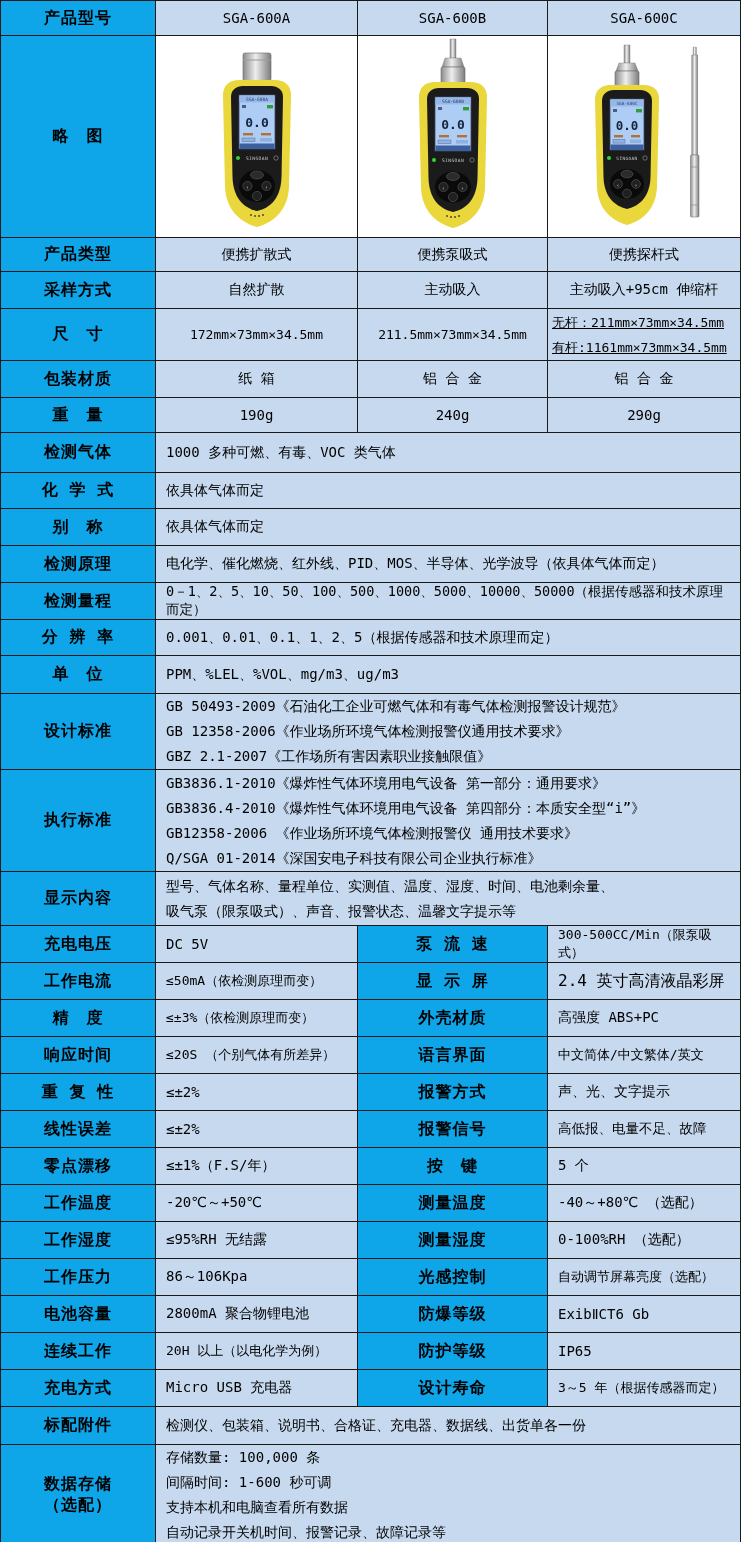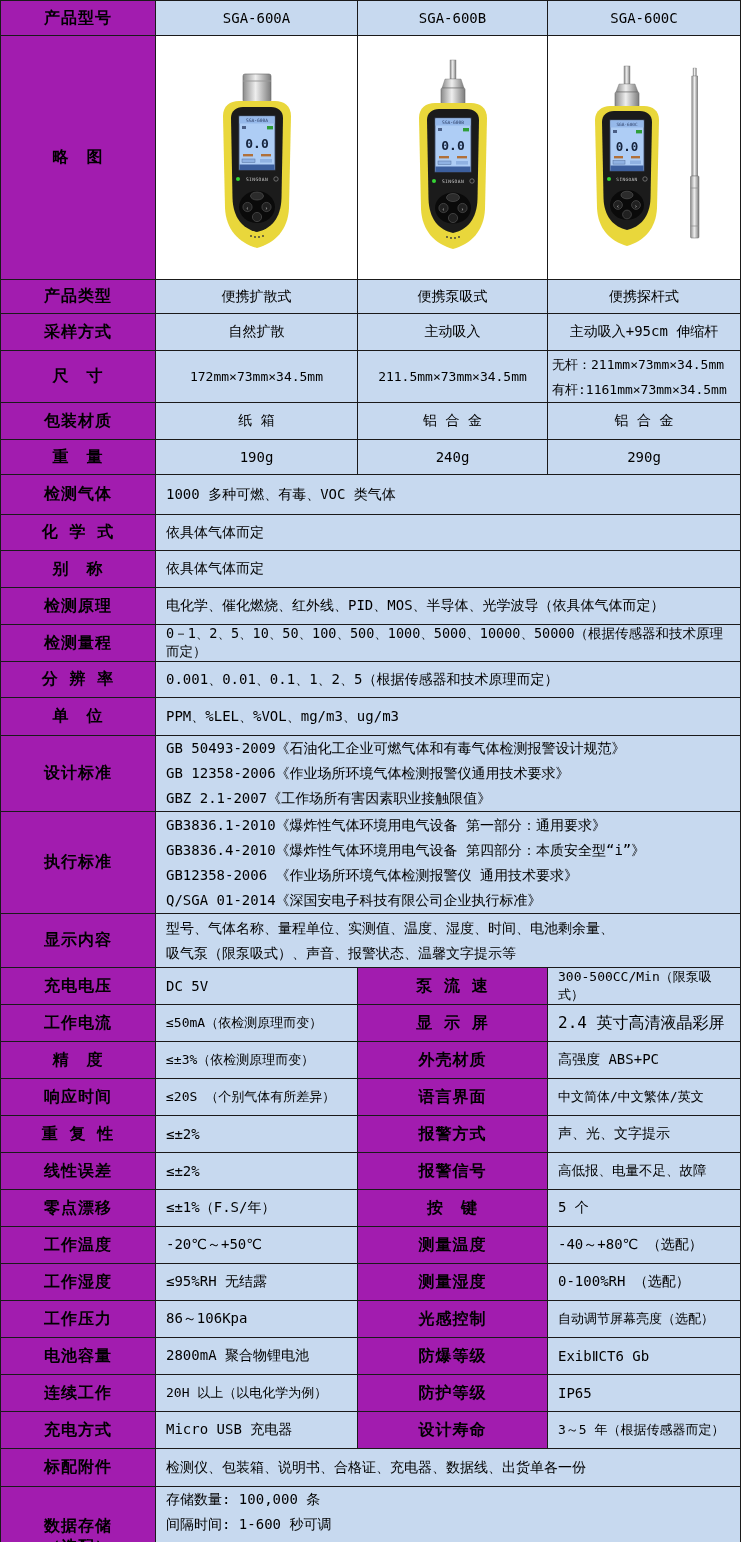--- a/index.html
+++ b/index.html
@@ -15,38 +15,38 @@
     margin:0;
   }
   td{
     border:1px solid #1a1a1a;
     font-size:14px;
     padding:0 6px;
     overflow:hidden;
     vertical-align:middle;
   }
   td.lbl{
-    background:#a21caf;
+    background:#0ea5e9;
     font-weight:bold;
     font-size:16px;
     text-align:center;
     padding:0 2px;
     letter-spacing:1px;
   }
   td.val{background:#c7d9ef;}
   td.c{text-align:center;}
   td.l{text-align:left;padding-left:10px;margin-left:16px;}
   td.img{
     background:#ffffff;
     text-align:center;
     vertical-align:middle;
     padding:0;
   }
   .ml div{line-height:25px;white-space:nowrap;}
-  .dim div{line-height:25px;white-space:nowrap;}
+  .dim div{line-height:25px;white-space:nowrap;text-decoration:underline;}
   svg text{font-family:"DejaVu Sans Mono","DejaVu Sans",sans-serif;}
 </style>
 </head>
 <body>
 
 <table>
   <colgroup>
     <col style="width:155px">
       <col style="width:202px">
       <col style="width:190px">
@@ -54,21 +54,21 @@
   </colgroup>
 
   <tbody>
       <tr style="height:35px">
     <td class="lbl">产品型号</td>
     <td class="val c">SGA-600A</td>
     <td class="val c">SGA-600B</td>
     <td class="val c">SGA-600C</td>
   </tr>
 
-  <tr style="height:244px">
+  <tr style="height:202px">
     <td class="lbl">略　图</td>
     <td class="img">
       <svg width="140" height="196" viewBox="0 0 140 196">
         <defs>
           <linearGradient id="mA" x1="0" y1="0" x2="1" y2="0">
             <stop offset="0" stop-color="#8b8b8b"></stop>
                 <stop offset="0.45" stop-color="#eeeeee"></stop>
                 <stop offset="1" stop-color="#7c7c7c"></stop>
           </linearGradient>
         </defs>

